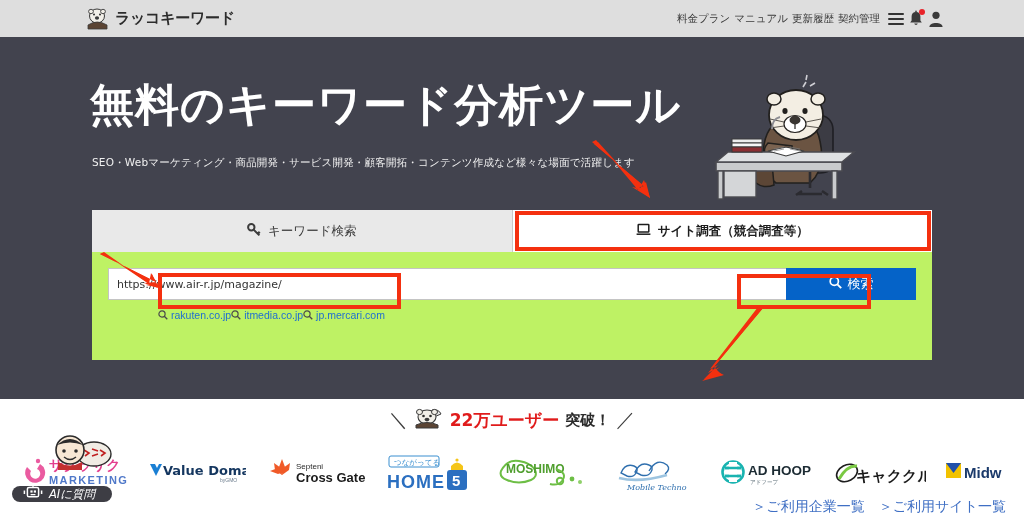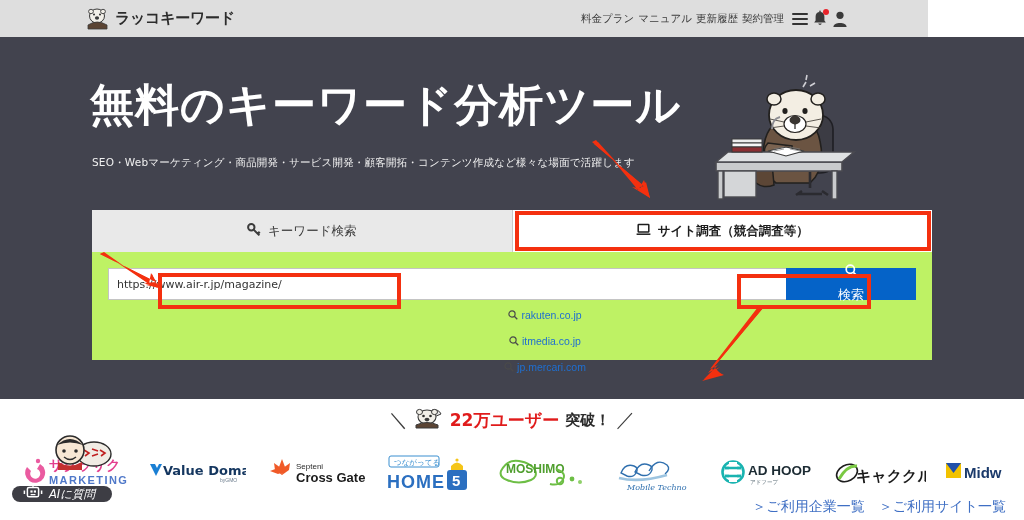--- a/index.html
+++ b/index.html
@@ -6,21 +6,21 @@
   html, body { width: 1024px; height: 520px; overflow: hidden; }
   body {
     font-family: "Liberation Sans", "DejaVu Sans", sans-serif;
     background: #ffffff;
     position: relative;
   }
   .page { position: relative; width: 1024px; height: 520px; overflow: hidden; }
 
   
   .header {
-    position: absolute; top: 0; left: 0; width: 928px; height: 37px;
+    position: absolute; top: 0; left: 0; width: 1024px; height: 37px;
     background: #dedede;
     display: flex; align-items: center;
   }
   .logo-wrap { display: flex; align-items: center; margin-left: 86px; gap: 5px; }
   .logo-mark { width: 24px; height: 22px; position: relative; }
   .logo-text {
     font-size: 15px; font-weight: bold; color: #2c2c2c; letter-spacing: -0.3px;
     font-family: "DejaVu Sans", sans-serif;
   }
   .nav { margin-left: auto; display: flex; align-items: center; gap: 4px; margin-right: 80px; }
@@ -66,23 +66,23 @@
 
   .search-row { display: flex; align-items: center; padding: 16px 16px 0 16px; }
   .search-input {
     flex: 1; height: 32px; border: 1px solid #c4c4c4; border-right: none;
     padding: 0 8px; font-size: 11px; color: #333;
     font-family: "DejaVu Sans", sans-serif; outline: none; background: #fff;
   }
   .search-btn {
     width: 130px; height: 32px; background: #0563c8; color: #fff; border: none;
     font-size: 13px; cursor: pointer; display: flex; align-items: center;
-    justify-content: center; gap: 6px; font-family: "DejaVu Sans", sans-serif; flex-direction: column;
-  }
-  .examples { display: flex; gap: 14px; padding: 9px 0 0 66px; align-items: center; flex-direction: column; }
+    justify-content: center; gap: 6px; font-family: "DejaVu Sans", sans-serif;
+  }
+  .examples { display: flex; padding: 9px 0 0 66px; align-items: center; }
   .example { display: flex; align-items: center; gap: 3px; font-size: 10.5px; color: #1f6fd0; cursor: pointer; }
 
   
   .bottom { position: absolute; top: 399px; left: 0; width: 1024px; height: 121px; background: #ffffff; }
   .users-banner {
     position: absolute; top: 8px; left: 0; width: 1024px;
     display: flex; align-items: center; justify-content: center; gap: 6px;
   }
   .slash { font-size: 19px; color: #3b3b3b; font-weight: 300; }
   .users-num { font-size: 17px; font-weight: bold; color: #e01b1b; font-family: "DejaVu Sans", sans-serif; }

